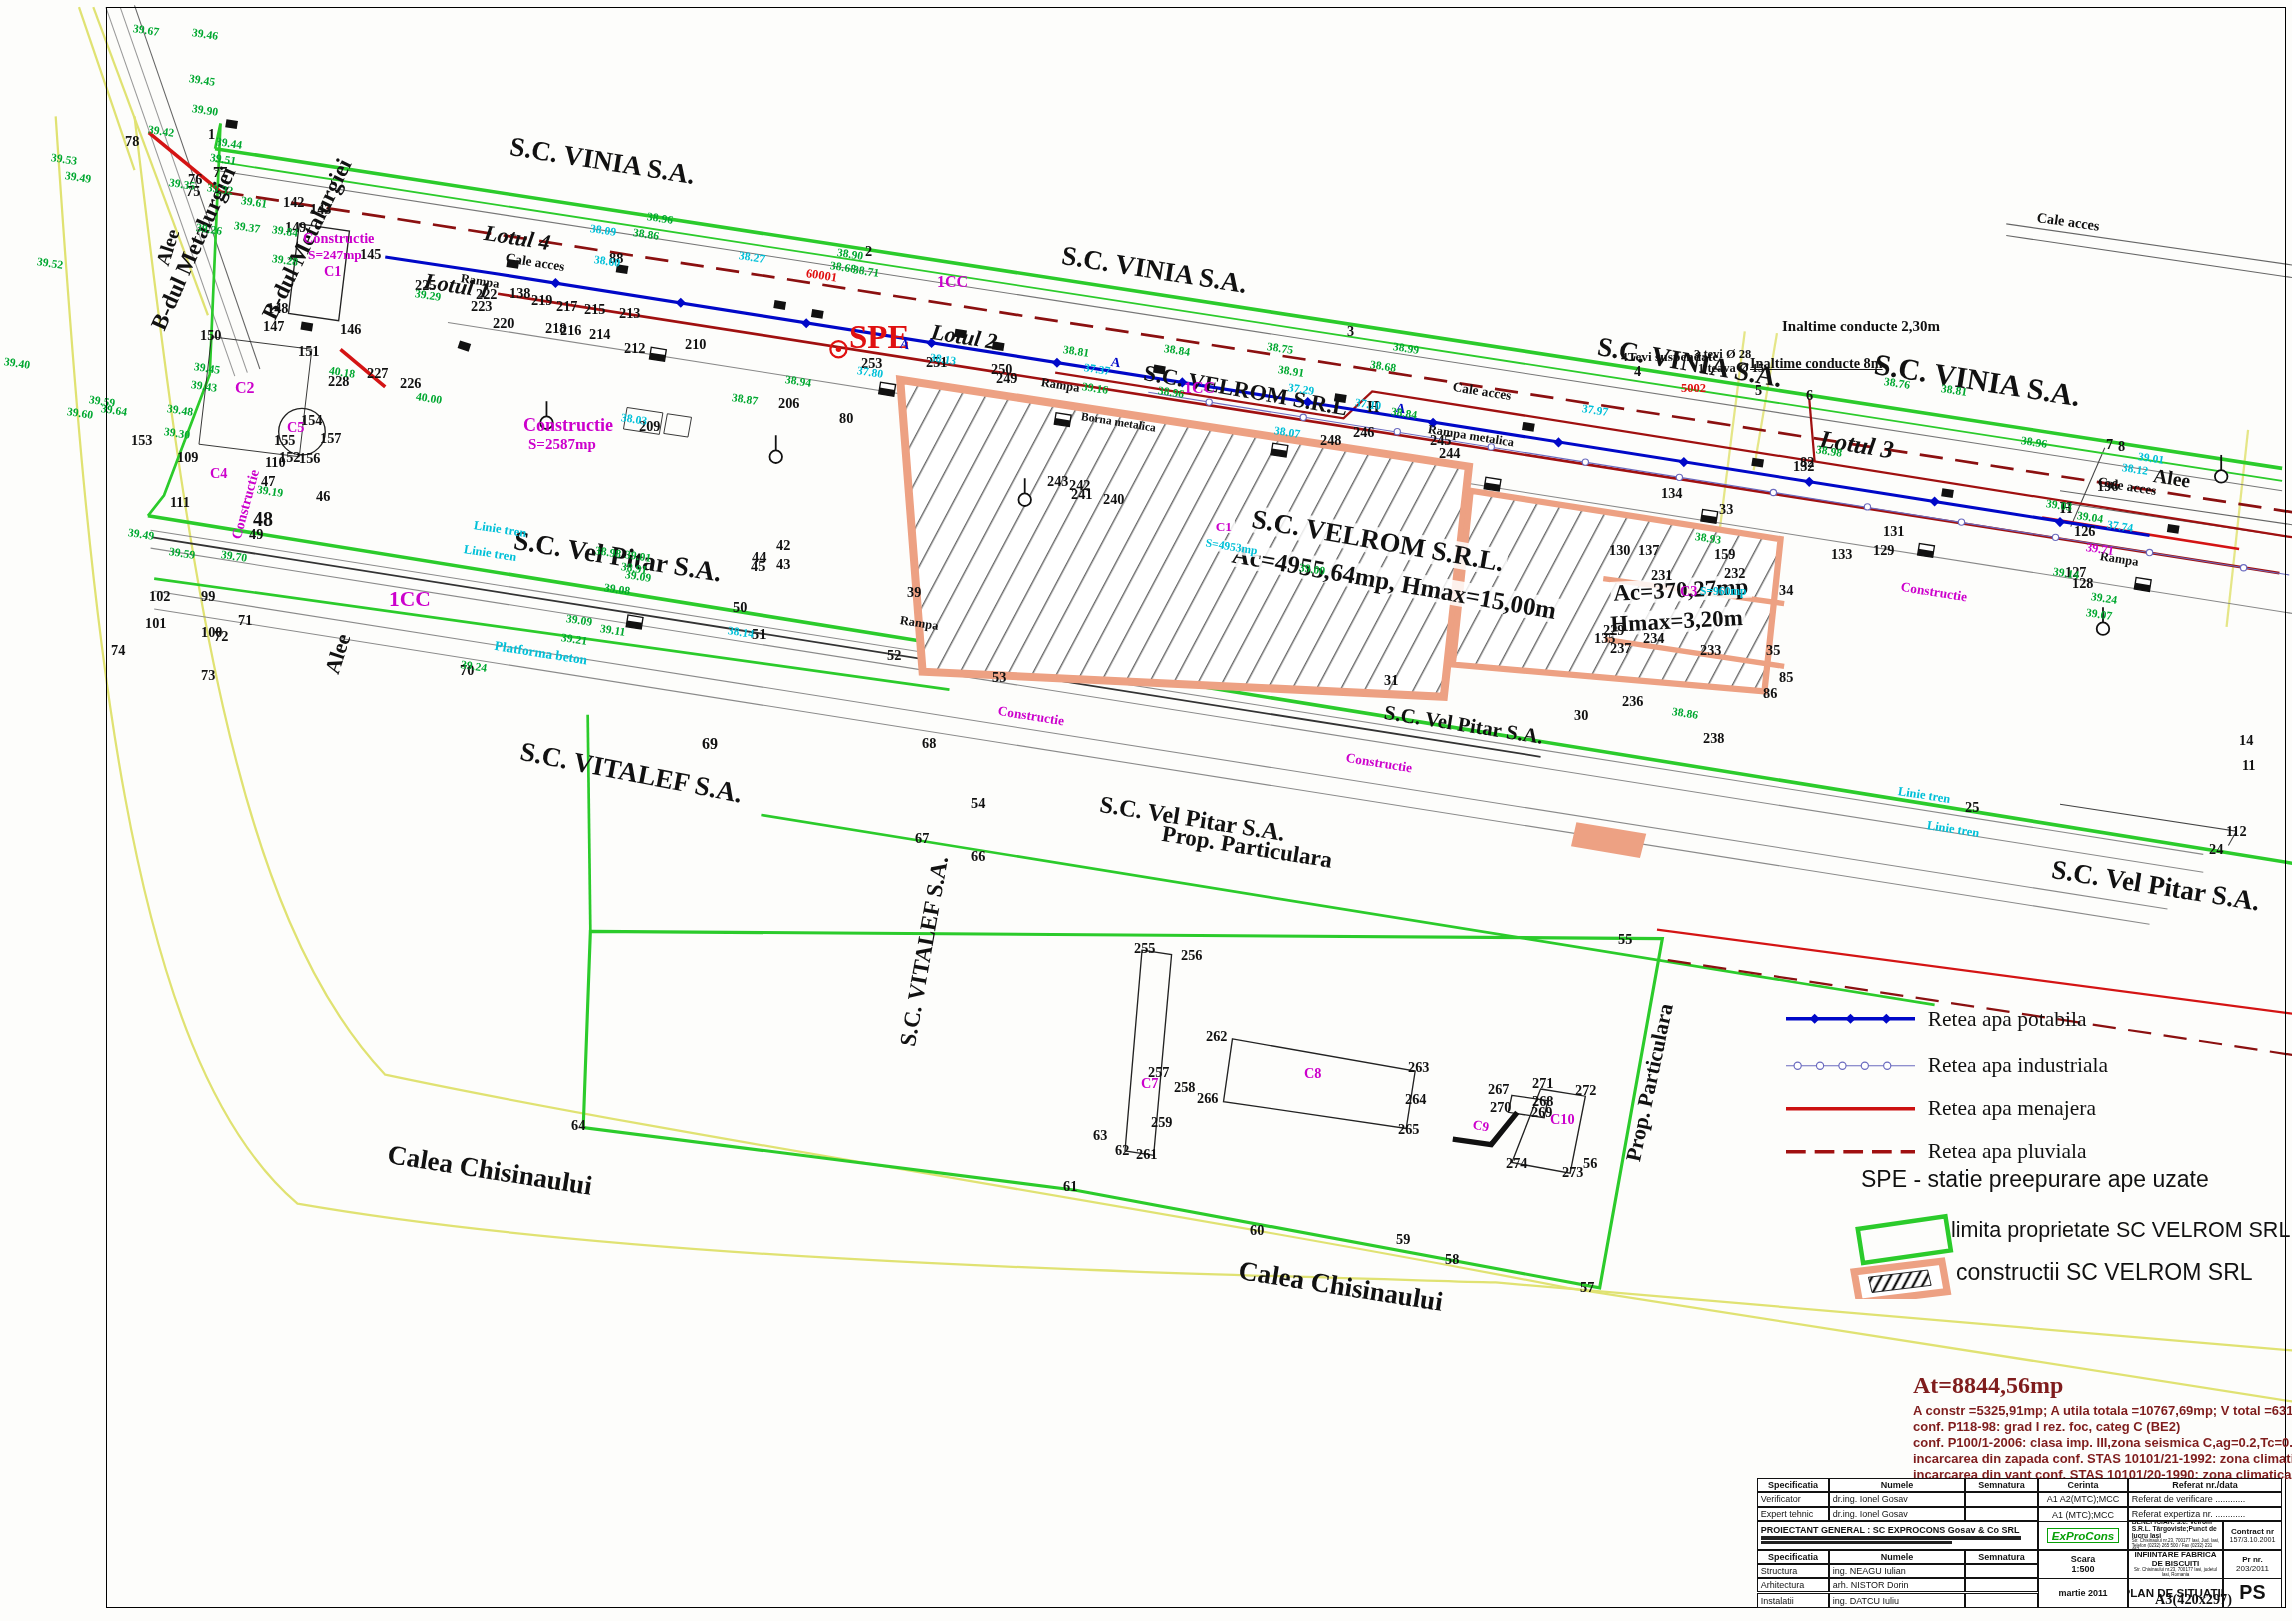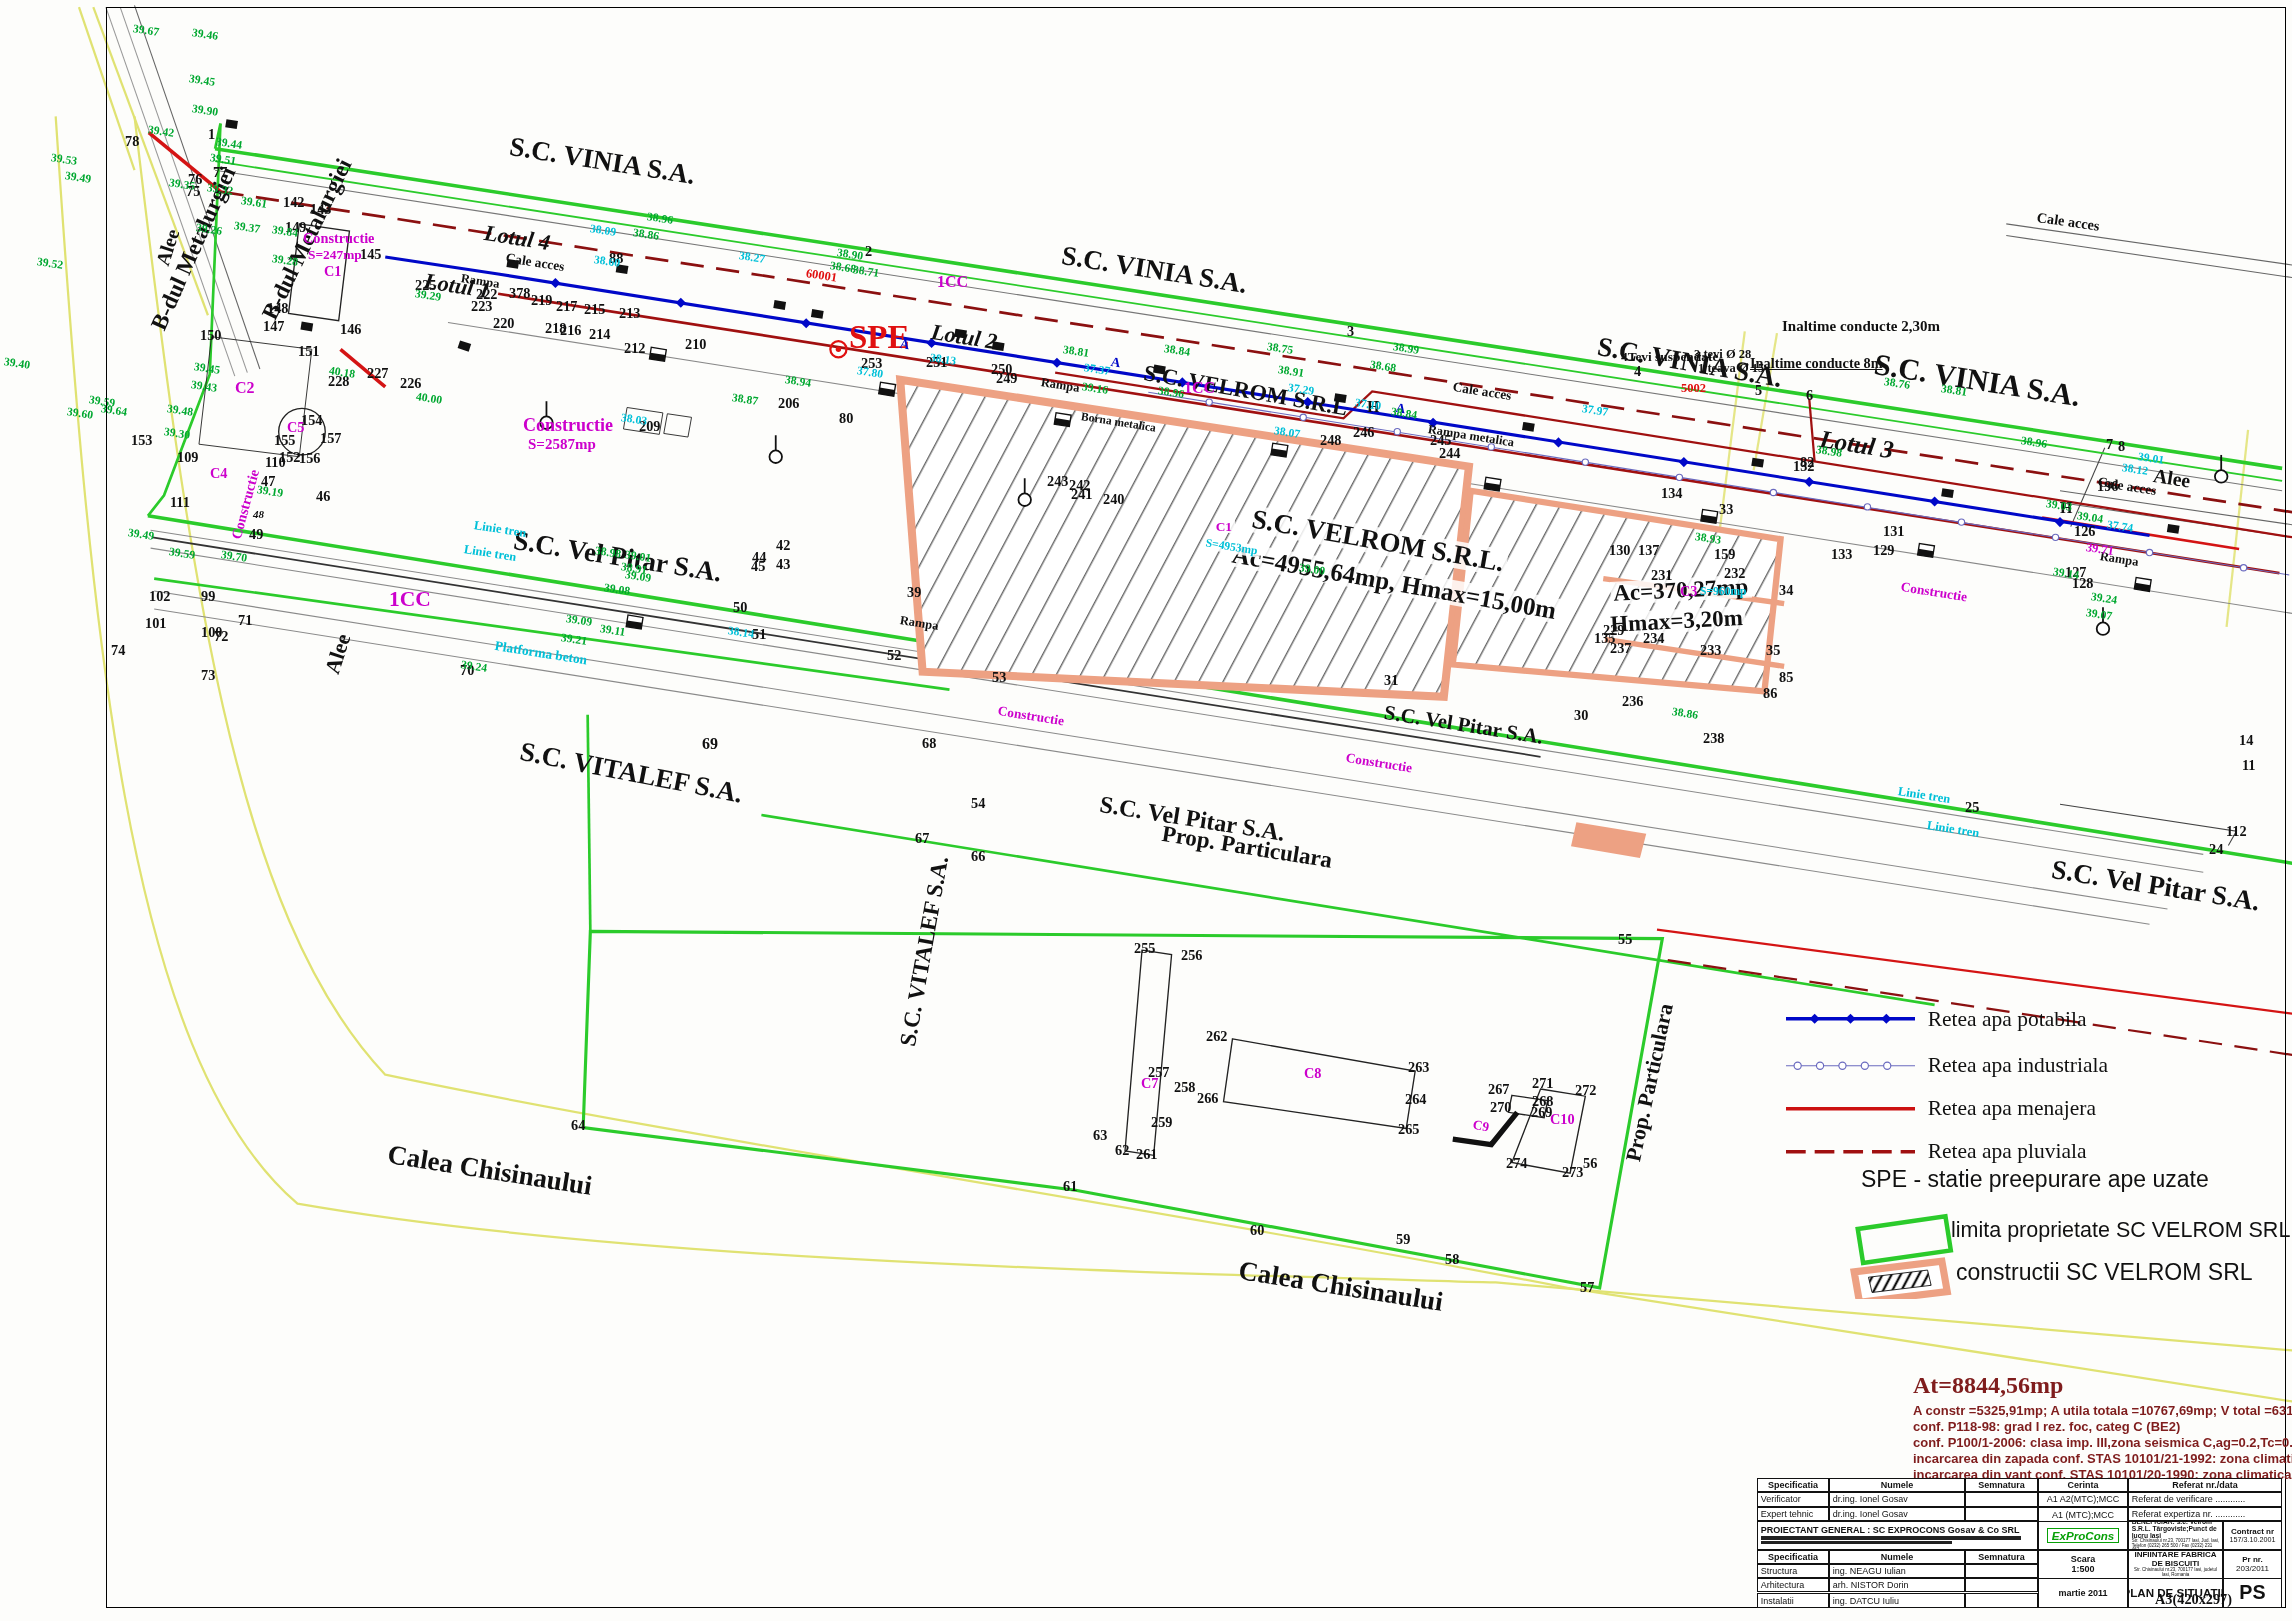--- a/index.html
+++ b/index.html
@@ -341,21 +341,21 @@
       <span class="ml lk" style="left: 360px; top: 247px; font-size: 14.3px;">145</span>
       <span class="ml lk" style="left: 200px; top: 328px; font-size: 14.3px;">150</span>
       <span class="ml lk" style="left: 298px; top: 344px; font-size: 14.3px;">151</span>
       <span class="ml lk" style="left: 131px; top: 433px; font-size: 14.3px;">153</span>
       <span class="ml lk" style="left: 328px; top: 374px; font-size: 14.3px;">228</span>
       <span class="ml lk" style="left: 367px; top: 366px; font-size: 14.3px;">227</span>
       <span class="ml lk" style="left: 400px; top: 376px; font-size: 14.3px;">226</span>
       <span class="ml lk" style="left: 415px; top: 278px; font-size: 14.3px;">225</span>
       <span class="ml lk" style="left: 476px; top: 287px; font-size: 14.3px;">222</span>
       <span class="ml lk" style="left: 471px; top: 299px; font-size: 14.3px;">223</span>
-      <span class="ml lk" style="left: 509px; top: 286px; font-size: 14.3px;">378</span>
+      <span class="ml lk" style="left: 509px; top: 286px; font-size: 14.3px;">138</span>
       <span class="ml lk" style="left: 531px; top: 293px; font-size: 14.3px;">219</span>
       <span class="ml lk" style="left: 493px; top: 316px; font-size: 14.3px;">220</span>
       <span class="ml lk" style="left: 556px; top: 299px; font-size: 14.3px;">217</span>
       <span class="ml lk" style="left: 545px; top: 321px; font-size: 14.3px;">218</span>
       <span class="ml lk" style="left: 560px; top: 323px; font-size: 14.3px;">216</span>
       <span class="ml lk" style="left: 584px; top: 302px; font-size: 14.3px;">215</span>
       <span class="ml lk" style="left: 589px; top: 327px; font-size: 14.3px;">214</span>
       <span class="ml lk" style="left: 619px; top: 306px; font-size: 14.3px;">213</span>
       <span class="ml lk" style="left: 624px; top: 341px; font-size: 14.3px;">212</span>
       <span class="ml lk" style="left: 685px; top: 337px; font-size: 14.3px;">210</span>
@@ -397,21 +397,21 @@
       <span class="ml lk" style="left: 887px; top: 648px; font-size: 14.3px;">52</span>
       <span class="ml lk" style="left: 752px; top: 627px; font-size: 14.3px;">51</span>
       <span class="ml lk" style="left: 733px; top: 600px; font-size: 14.3px;">50</span>
       <span class="ml lk" style="left: 751px; top: 559px; font-size: 14.3px;">45</span>
       <span class="ml lk" style="left: 752px; top: 550px; font-size: 14.3px;">44</span>
       <span class="ml lk" style="left: 776px; top: 557px; font-size: 14.3px;">43</span>
       <span class="ml lk" style="left: 776px; top: 538px; font-size: 14.3px;">42</span>
       <span class="ml lk" style="left: 907px; top: 585px; font-size: 14.3px;">39</span>
       <span class="ml lk" style="left: 316px; top: 489px; font-size: 14.3px;">46</span>
       <span class="ml lk" style="left: 261px; top: 474px; font-size: 14.3px;">47</span>
-      <span class="ml lk" style="left: 253px; top: 509px; font-size: 11px; font-style: italic;">48</span>
+      <span class="ml lk" style="left: 253px; top: 509px; font-size: 20px;">48</span>
       <span class="ml lk" style="left: 249px; top: 527px; font-size: 14.3px;">49</span>
       <span class="ml lk" style="left: 201px; top: 589px; font-size: 14.3px;">99</span>
       <span class="ml lk" style="left: 149px; top: 589px; font-size: 14.3px;">102</span>
       <span class="ml lk" style="left: 145px; top: 616px; font-size: 14.3px;">101</span>
       <span class="ml lk" style="left: 201px; top: 625px; font-size: 14.3px;">100</span>
       <span class="ml lk" style="left: 238px; top: 613px; font-size: 14.3px;">71</span>
       <span class="ml lk" style="left: 214px; top: 629px; font-size: 14.3px;">72</span>
       <span class="ml lk" style="left: 201px; top: 668px; font-size: 14.3px;">73</span>
       <span class="ml lk" style="left: 111px; top: 643px; font-size: 14.3px;">74</span>
       <span class="ml lk" style="left: 460px; top: 663px; font-size: 14.3px;">70</span>

